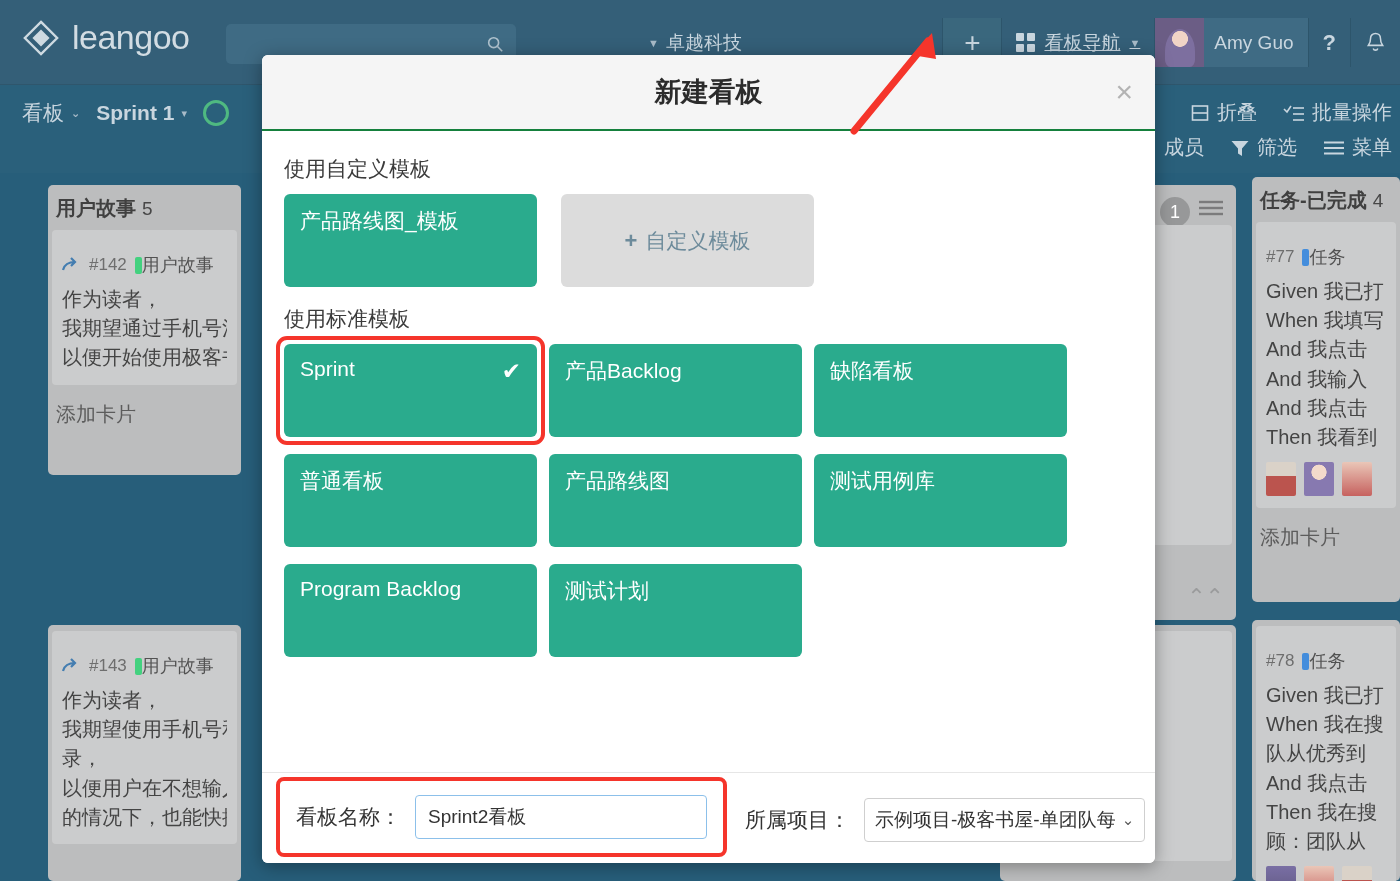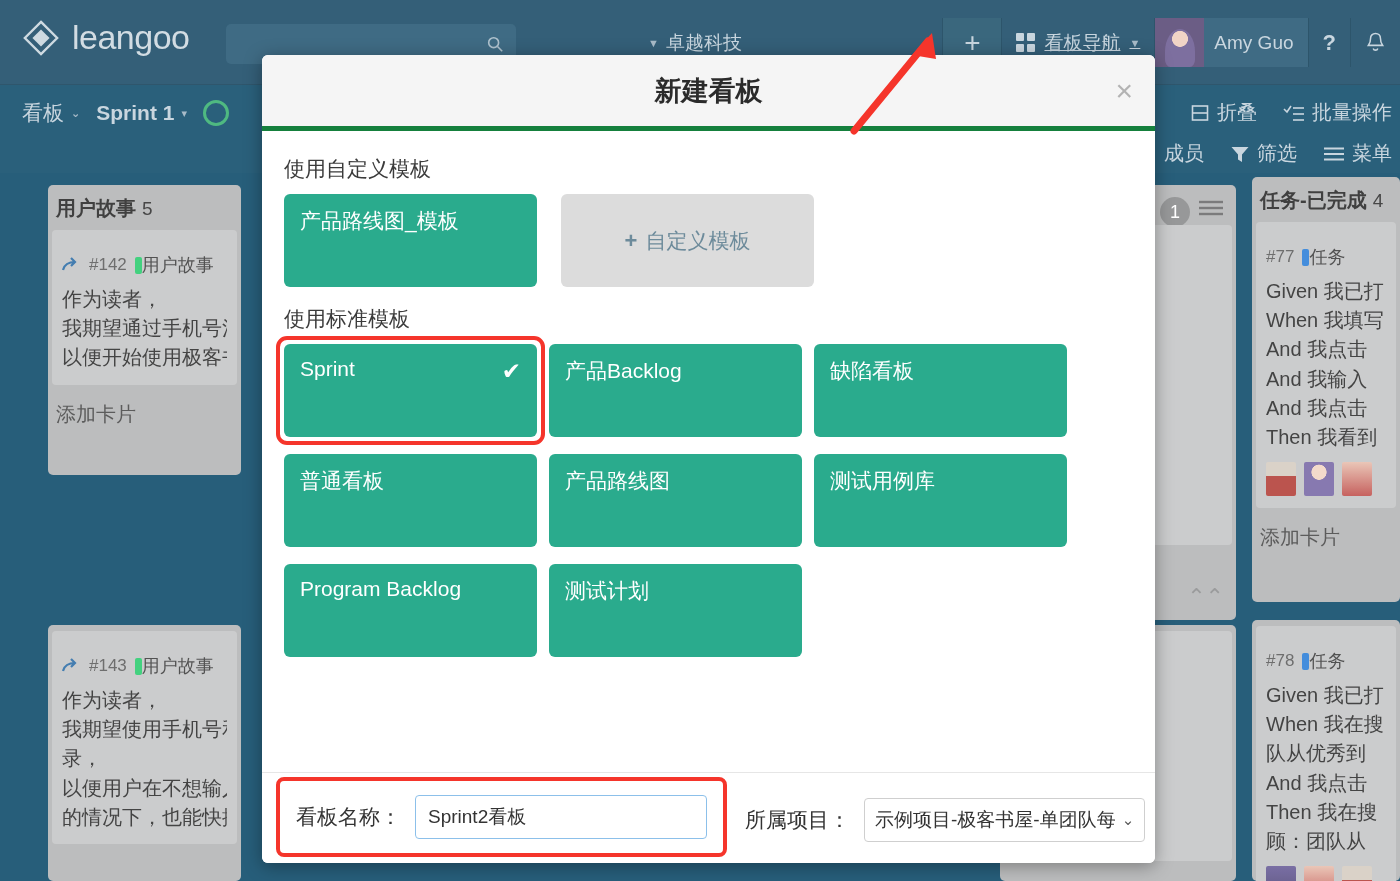--- a/index.html
+++ b/index.html
@@ -86,21 +86,21 @@
   .green-dot {
     width: 26px; height: 26px; border-radius: 50%;
     border: 3px solid #3bb273;
   }
   .bb-right-row1 {
     position: absolute; right: 8px; top: 14px;
     display: flex; align-items: center; gap: 26px;
     color: #c3d2dc; font-size: 20px;
   }
   .bb-right-row2 {
-    position: absolute; right: 8px; top: 55px;
+    position: absolute; right: 8px; top: 49px;
     display: flex; align-items: center; gap: 26px;
     color: #c3d2dc; font-size: 20px;
   }
   .tb-item { display: flex; align-items: center; gap: 7px; white-space: nowrap; }
 
   
   .board { position: absolute; top: 173px; left: 0; width: 1400px; height: 708px; }
   .col-panel {
     background: #b5b6b7; border-radius: 5px; position: absolute;
   }
@@ -151,21 +151,21 @@
   .modal {
     position: absolute; left: 262px; top: 55px;
     width: 893px; height: 808px;
     background: #fff;
     border-radius: 6px;
     box-shadow: 0 3px 18px rgba(0,0,0,0.35);
     overflow: hidden;
   }
   .modal-head {
     height: 76px; background: #f5f5f5;
-    border-bottom: 5px solid #15803d;
+    border-bottom: 2px solid #15803d;
     display: flex; align-items: center; justify-content: center;
     position: relative;
   }
   .modal-title { font-size: 27px; font-weight: 700; color: #2b2b2b; }
   .modal-close {
     position: absolute; right: 22px; top: 50%; transform: translateY(-50%);
     font-size: 30px; color: #b3b3b3; line-height: 1;
     background: none; border: none; cursor: pointer;
     font-family: "Liberation Sans", sans-serif;
   }

